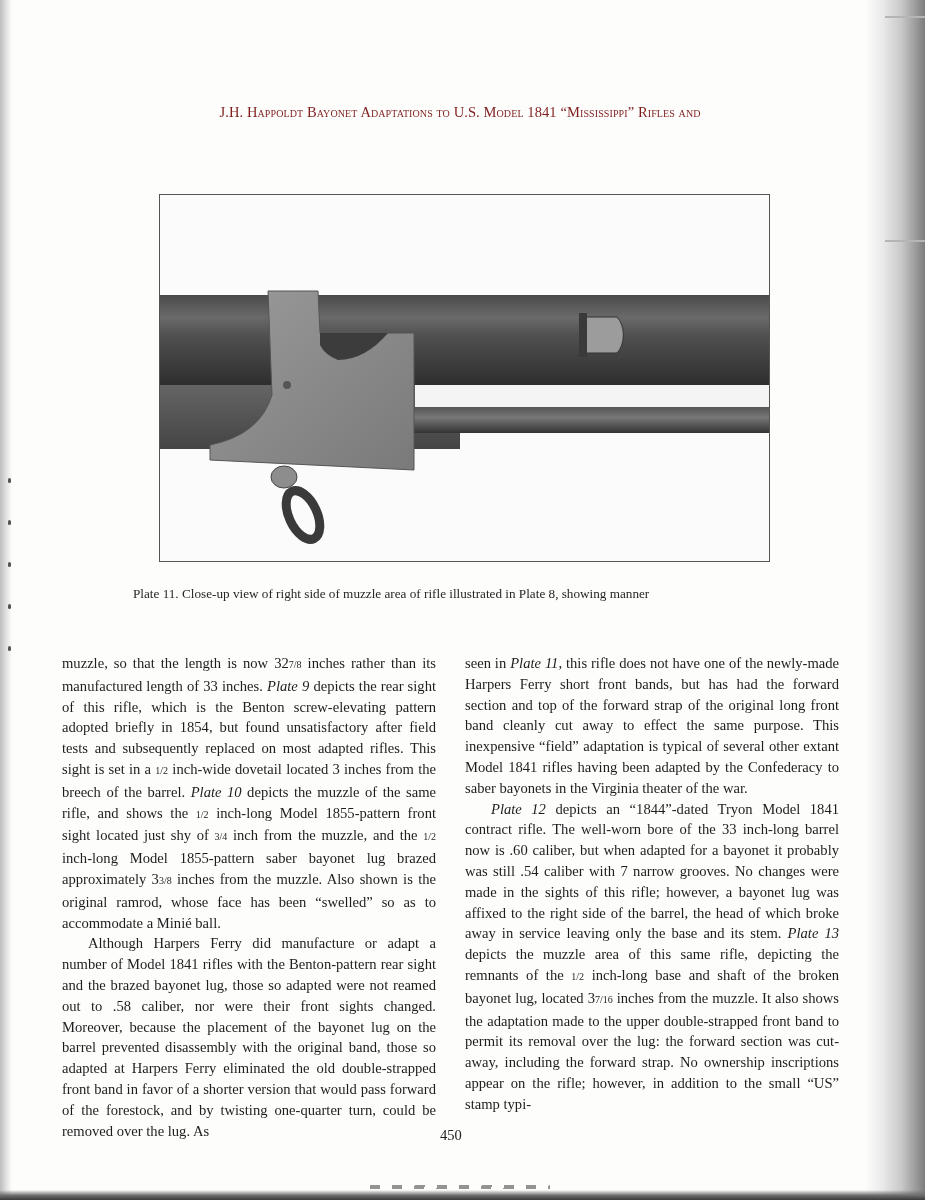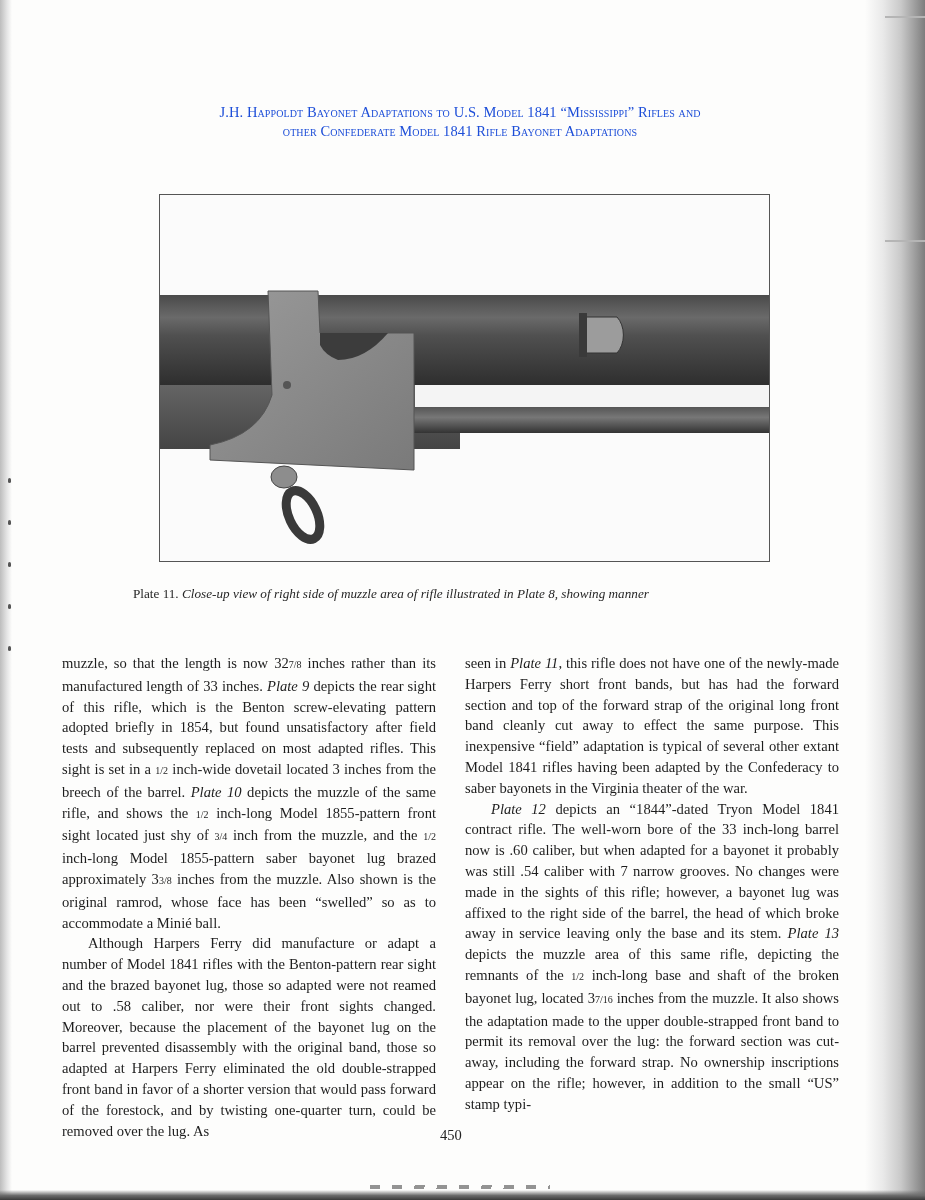--- a/index.html
+++ b/index.html
@@ -27,35 +27,35 @@
   .margin-marks {
     position: absolute; left: 8px; top: 478px; width: 16px;
   }
   .margin-marks span {
     display: block; width: 3px; height: 5px; background: #555; border-radius: 2px; margin-bottom: 37px;
   }
 
   .running-head {
     position: absolute; left: 100px; width: 720px; top: 103px;
     text-align: center; font-size: 14.5px; line-height: 19px; letter-spacing: 0.1px;
-    font-variant: small-caps; color: #1d4ed8;
+    font-variant: small-caps; color: #7f1d1d;
   }
 
   .plate-frame {
     position: absolute; left: 159px; top: 194px; width: 609px; height: 366px;
     border: 1px solid #555; background: #fbfbfb;
   }
   .plate-frame svg { display:block; width: 100%; height: 100%; }
 
   .caption {
     position: absolute; left: 133px; top: 585px; width: 660px;
     font-size: 13.2px; line-height: 17px; color: #262626;
   }
   .caption .lbl { font-style: normal; }
-  .caption .txt { font-style: italic; }
+  .caption .txt { }
   .caption .l2 { display:block; padding-left: 43px; font-style: italic; }
 
   .column {
     position: absolute; top: 653px; width: 374px;
     font-size: 14.6px; line-height: 20.8px; text-align: justify; color: #1d1d1d;
   }
   .col-left { left: 62px; }
   .col-right { left: 465px; }
   .column p { margin: 0; }
   .column p.indent { text-indent: 26px; }
@@ -82,21 +82,20 @@
     <span></span>
     <span></span>
 </div>
 <div class="edge-right">
   <div class="crease1"></div>
     <div class="crease2"></div>
 </div>
 
 <div class="running-head">
   <div>J.H. Happoldt Bayonet Adaptations to U.S. Model 1841 “Mississippi” Rifles and</div>
-  <div>other Confederate Model 1841 Rifle Bayonet Adaptations</div>
 </div>
 
 <div class="plate-frame">
   <svg viewBox="0 0 609 366" preserveAspectRatio="none">
     <defs>
       <linearGradient id="barrel" x1="0" y1="0" x2="0" y2="1">
         <stop offset="0" stop-color="#4a4a4a"></stop>
         <stop offset="0.25" stop-color="#6a6a6a"></stop>
         <stop offset="0.45" stop-color="#505050"></stop>
         <stop offset="1" stop-color="#2e2e2e"></stop>

